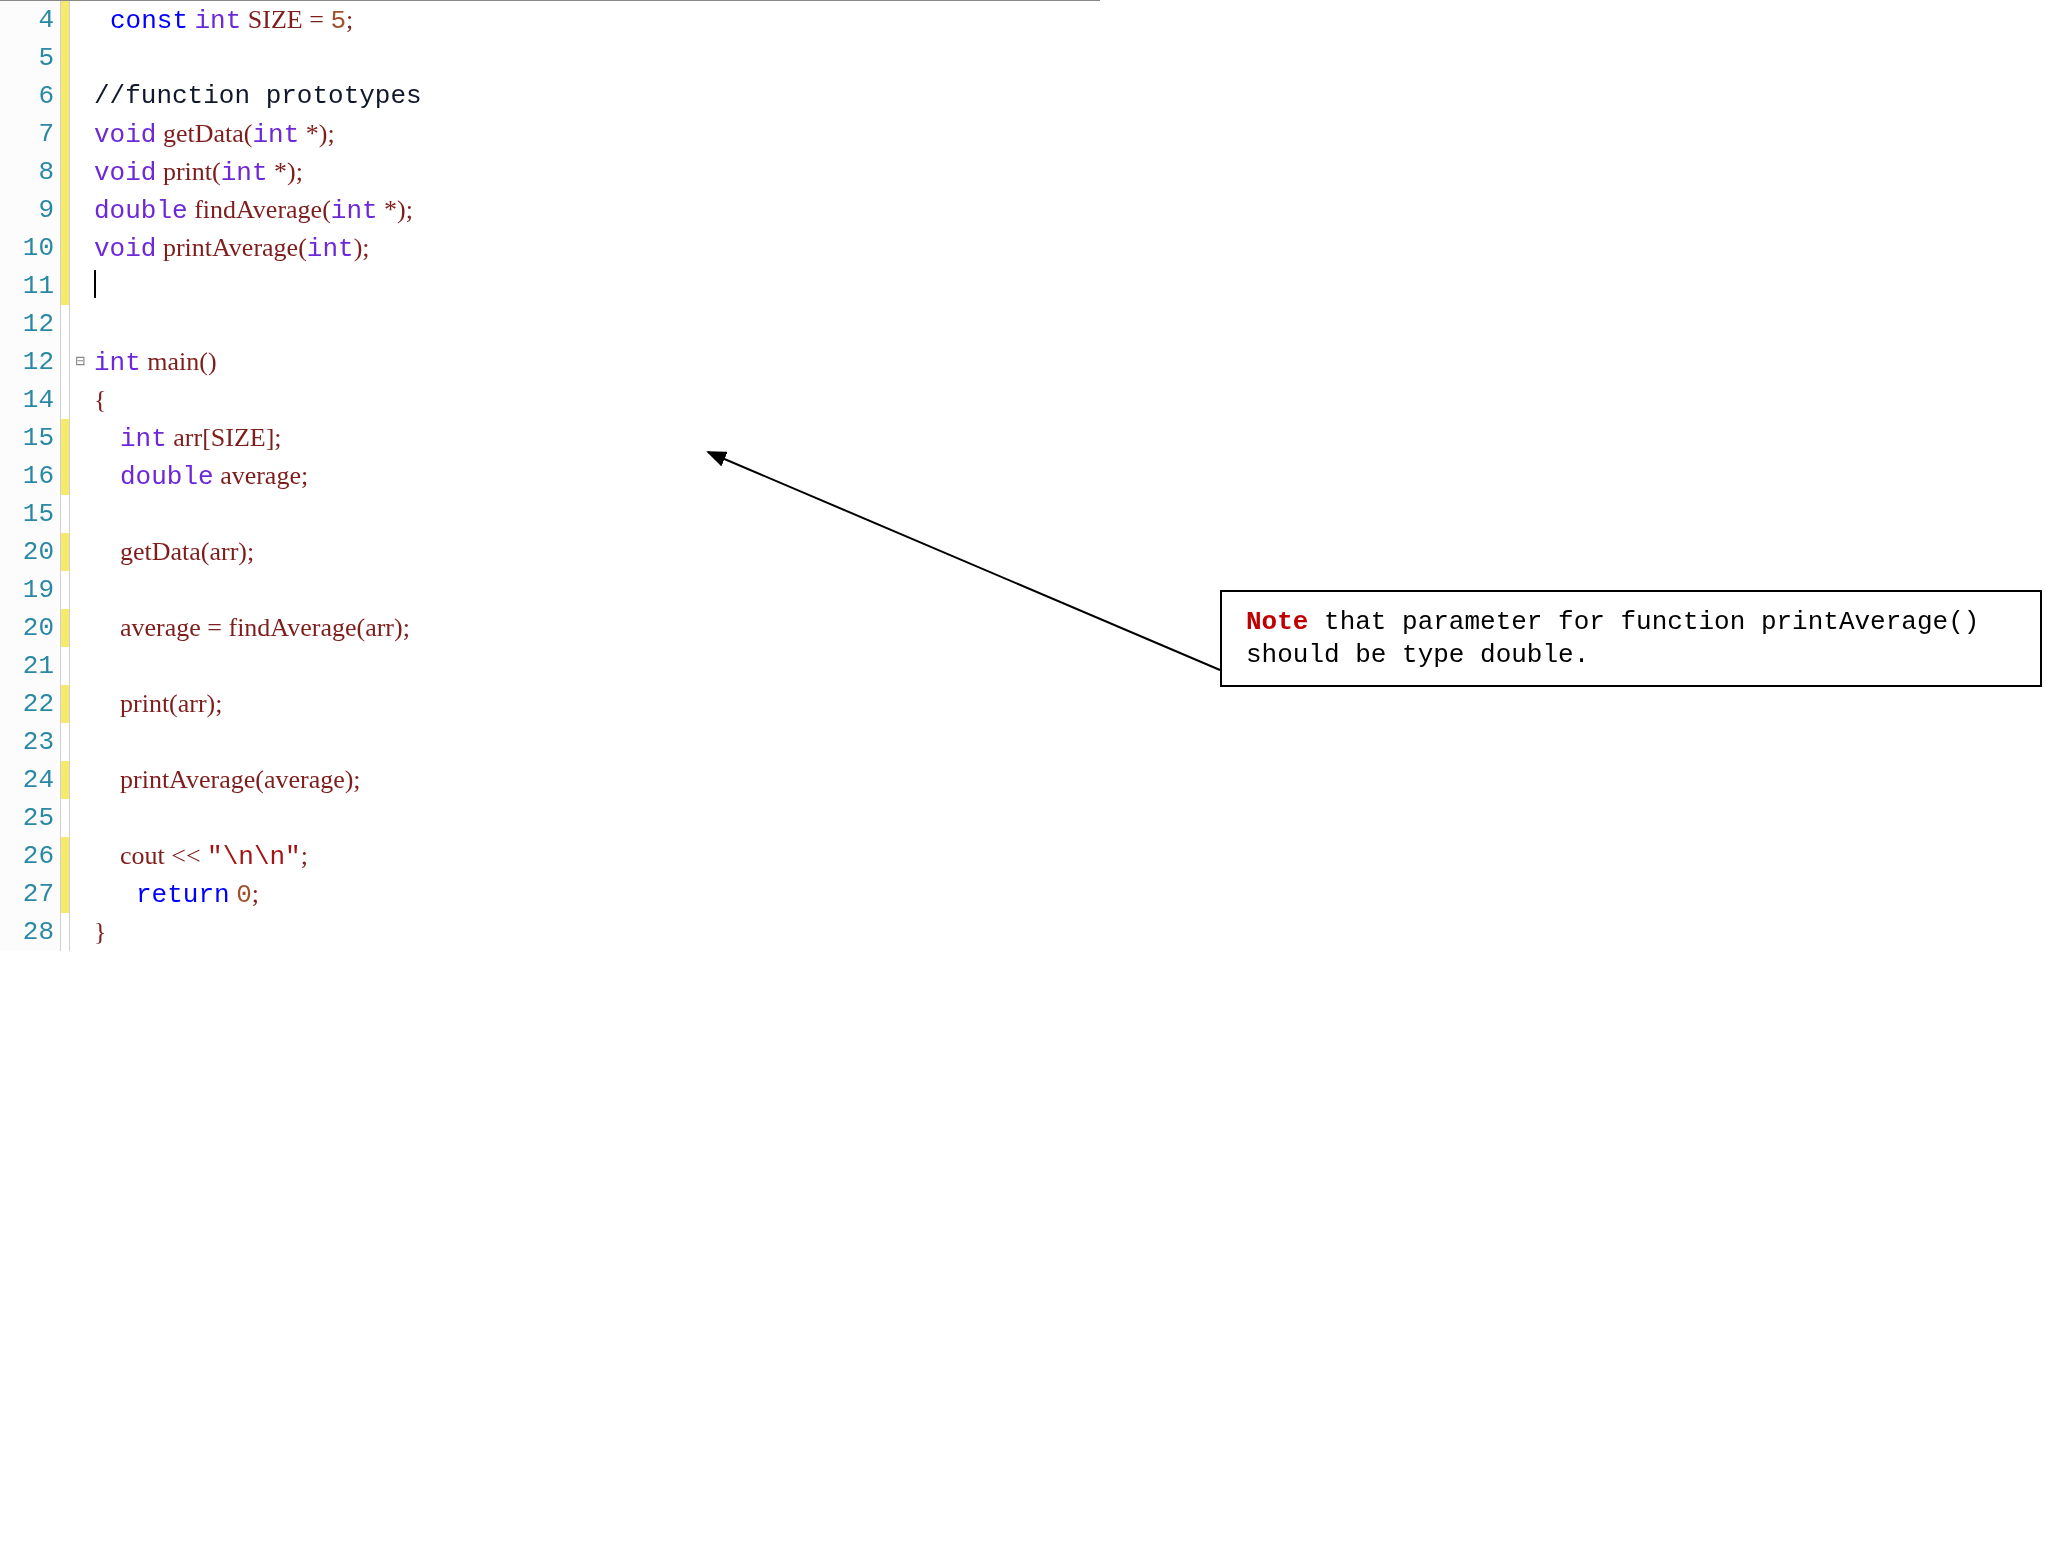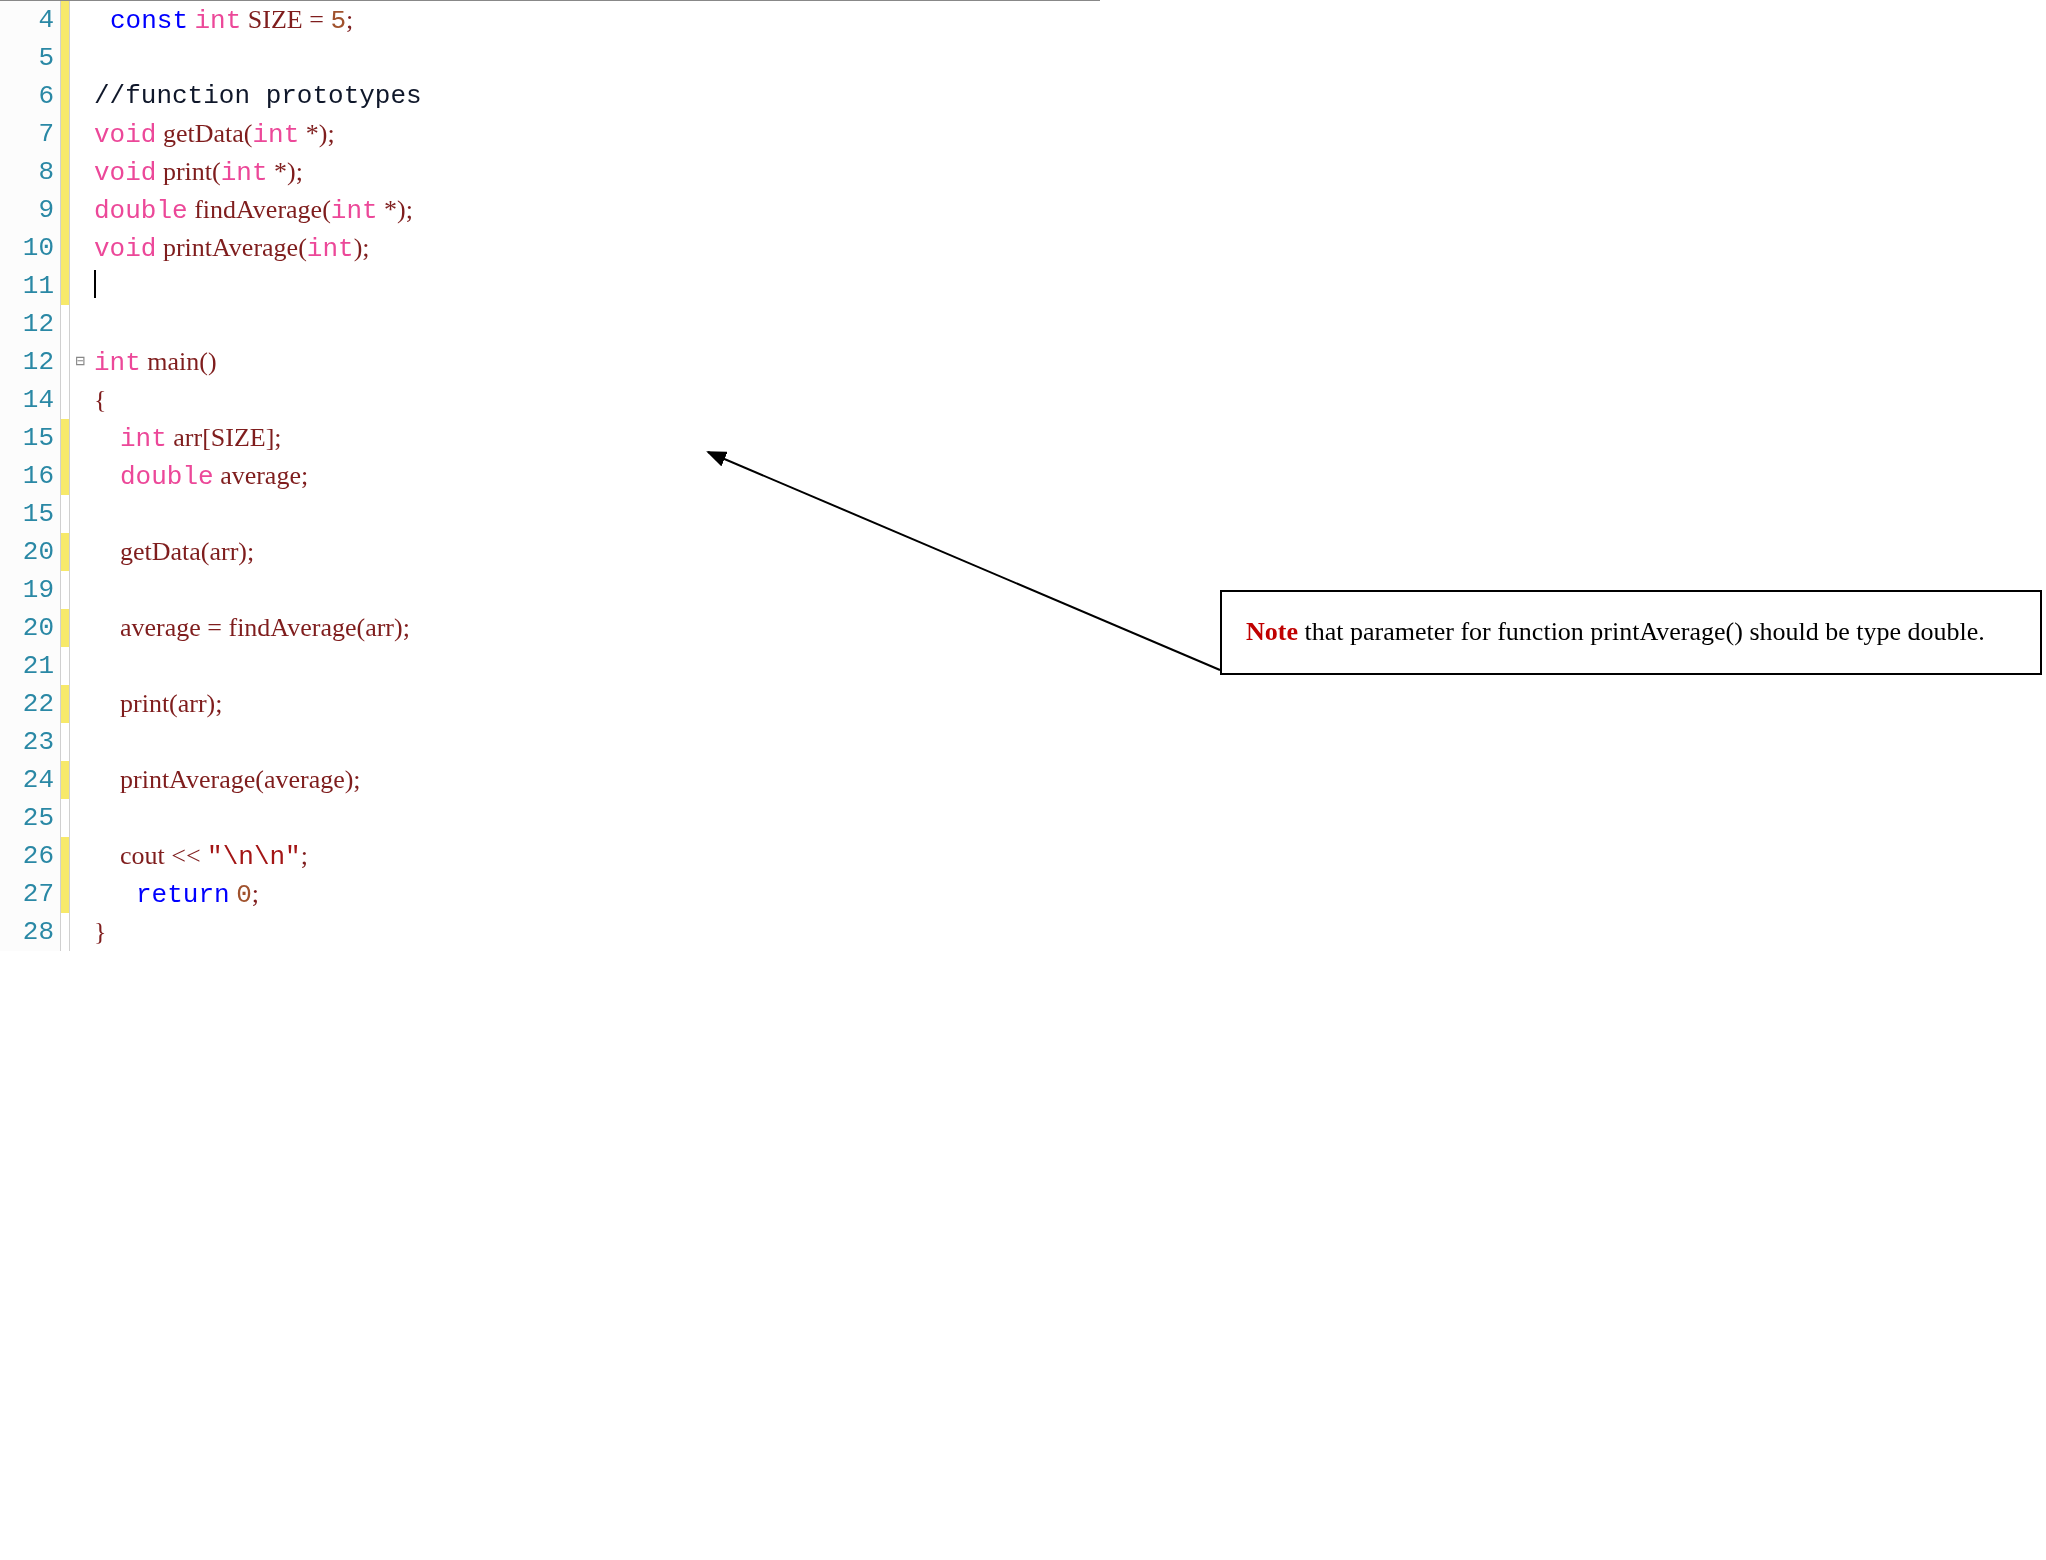--- a/index.html
+++ b/index.html
@@ -58,43 +58,43 @@
     flex: 1;
     background: #fff;
     padding-left: 4px;
     white-space: pre;
   }
   .code-col .cl {
     height: 38px;
     line-height: 38px;
   }
   .kw { color: #0000ff; margin-left: 16px; }     
-  .ty { color: #ec4899; }     
+  .ty { color: #6d28d9; }     
   .nm { color: #7f1d1d; font-family: Liberation Serif, serif; }     
   .num { color: #a0522d; }    
   .cm { color: #0f172a; }     
   .str { color: #a31515; }     
   .cursor {
     display: inline-block;
     width: 2px;
     height: 28px;
     background: #000;
     vertical-align: middle;
     margin-bottom: 4px;
   }
 
   .note-box {
     position: absolute;
     left: 1220px;
     top: 590px;
     width: 770px;
     border: 2px solid #000;
     background: #fff;
-    padding: 24px 24px;
-    font-family: Liberation Serif, serif;
+    padding: 14px 24px;
+    font-family: Liberation Mono, monospace;
     font-size: 26px;
     line-height: 1.25;
     color: #000;
   }
   .note-box .note-kw {
     color: #c00000;
     font-weight: bold;
   }
 
   svg.arrow {

